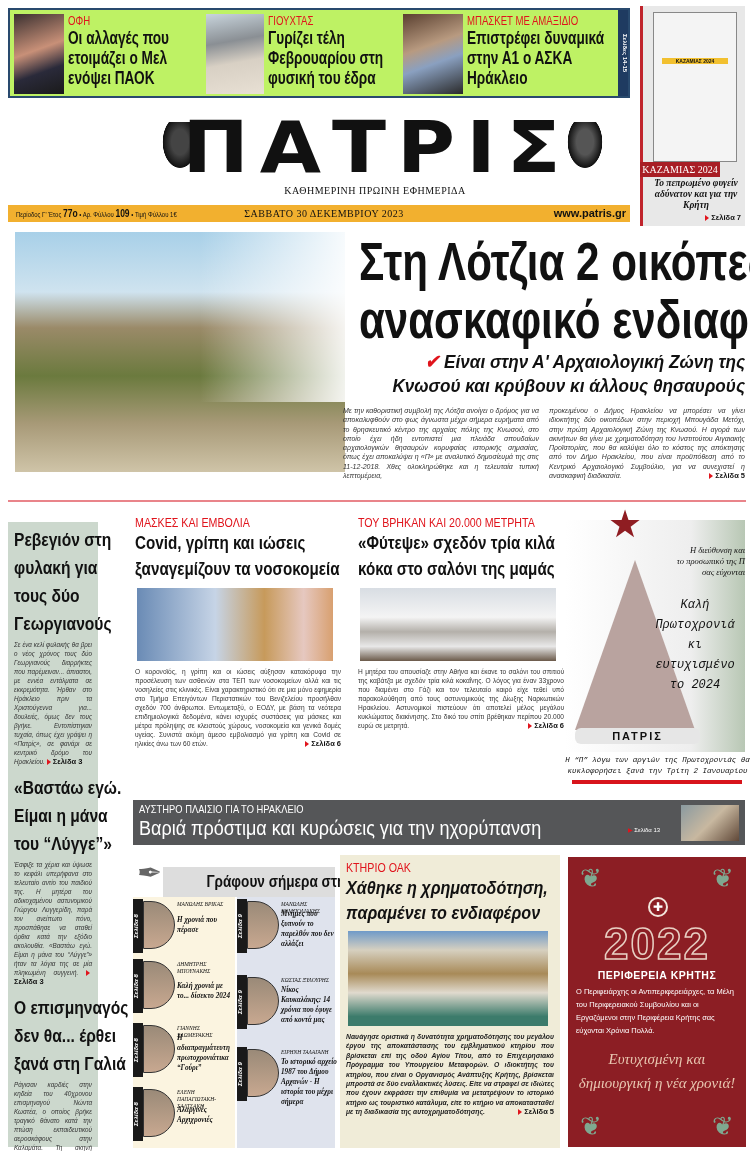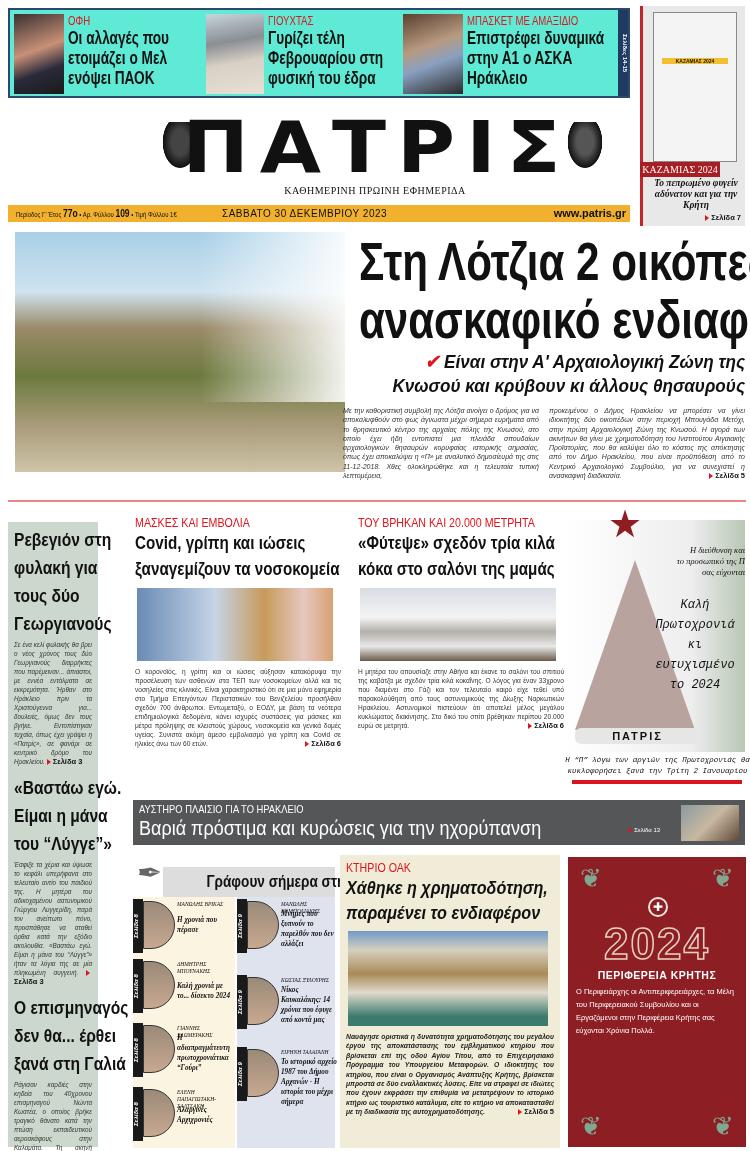--- a/index.html
+++ b/index.html
@@ -4,36 +4,36 @@
 <style>
   * { box-sizing: border-box; margin: 0; padding: 0; }
   body { width: 750px; height: 1151px; background: #fff; font-family: "Liberation Sans", sans-serif; position: relative; overflow: hidden; color: #111; }
   .abs { position: absolute; }
   .kicker { font-family: "Liberation Sans", sans-serif; color: #e0141c; font-size: 13px; transform: scaleX(0.82); transform-origin: left; white-space: nowrap; }
   .body-text { font-size: 7px; line-height: 9.3px; color: #333; font-style: italic; text-align: justify; }
   .page-ref { font-weight: bold; font-size: 7.5px; color: #111; font-style: normal; }
   .page-ref::before { content: ""; display: inline-block; width: 0; height: 0; border-left: 4px solid #e0141c; border-top: 3px solid transparent; border-bottom: 3px solid transparent; margin-right: 2px; vertical-align: middle; }
 
   
-  #top-strip { left: 8px; top: 8px; width: 622px; height: 90px; background: #5eead4; border: 2px solid #294a6e; }
+  #top-strip { left: 8px; top: 8px; width: 622px; height: 90px; background: #bef264; border: 2px solid #294a6e; }
   .teaser { position: absolute; top: 4px; height: 80px; }
   .teaser .thumb { position: absolute; left: 0; top: 0; width: 50px; height: 80px; }
   .teaser .txt { position: absolute; left: 54px; top: 0; width: 150px; }
   .teaser .k { color: #e0141c; font-size: 12px; transform: scaleX(0.8); transform-origin: left; white-space: nowrap; }
   .teaser .h { font-size: 17.5px; line-height: 20px; font-weight: bold; transform: scaleX(0.78); transform-origin: left; white-space: nowrap; color: #111; }
   #strip-pages { position: absolute; right: 0; top: 0; width: 10px; height: 86px; background: #1f3b61; color: #fff; font-size: 6px; writing-mode: vertical-rl; text-align: center; font-weight: bold; }
 
   
   #logo { left: 200px; top: 112px; width: 350px; height: 70px; font-size: 72px; font-weight: 900; letter-spacing: 10px; text-align: center; font-family: "DejaVu Sans", sans-serif; line-height: 70px; transform: scaleX(1.1); }
   #subtitle { left: 200px; top: 185px; width: 350px; text-align: center; font-family: "Liberation Serif", serif; font-size: 10px; letter-spacing: 0.5px; }
   .portrait { width: 40px; height: 50px; }
   #dateline { left: 8px; top: 205px; width: 622px; height: 17px; background: #f2b02f; font-size: 7px; line-height: 17px; }
   #dateline .issue { position: absolute; left: 8px; transform: scaleX(0.85); transform-origin: left; white-space: nowrap; }
   #dateline .issue b { font-size: 10px; }
-  #dateline .date { position: absolute; left: 214px; width: 180px; font-family: Liberation Sans, sans-serif; font-size: 10px; letter-spacing: 0.5px; }
+  #dateline .date { position: absolute; left: 226px; width: 180px; text-align: center; font-family: Liberation Serif, serif; font-size: 10px; letter-spacing: 0.5px; }
   #dateline .web { position: absolute; right: 4px; font-weight: bold; font-size: 11px; }
 
   
   #side-promo { left: 640px; top: 6px; width: 105px; height: 220px; background: #e8e8e8; border-left: 3px solid #c0242c; }
   #side-mini { position: absolute; left: 10px; top: 6px; width: 84px; height: 150px; background: #f4f4f4; border: 1px solid #888; }
   #side-badge { position: absolute; left: -3px; top: 156px; width: 80px; height: 15px; background: #a81e25; color: #fff; font-family: "Liberation Serif", serif; font-size: 10px; text-align: center; line-height: 15px; }
   #side-text { position: absolute; left: 4px; top: 172px; width: 98px; font-family: "Liberation Serif", serif; font-style: italic; font-weight: bold; font-size: 9.5px; line-height: 11px; text-align: center; }
   #side-ref { position: absolute; right: 4px; top: 207px; }
 
   
@@ -303,16 +303,17 @@
     <span class="page-ref" style="float:right;">Σελίδα 5</span>
   </div>
 </div>
 
 <div id="region-ad" class="abs">
   <div class="orn" style="left:8px;top:6px;">❦</div>
   <div class="orn" style="right:8px;top:6px;">❦</div>
   <div class="orn" style="left:8px;bottom:6px;">❦</div>
   <div class="orn" style="right:8px;bottom:6px;">❦</div>
   <div class="emb">✚</div>
-  <div class="yr">2024</div>
+  <div class="yr">2022</div>
   <div class="org">ΠΕΡΙΦΕΡΕΙΑ ΚΡΗΤΗΣ</div>
   <div class="msg">Ο Περιφειάρχης οι Αντιπεριφερειάρχες, τα Μέλη του Περιφερειακού Συμβουλίου και οι Εργαζόμενοι στην Περιφέρεια Κρήτης σας εύχονται Χρόνια Πολλά.</div>
+  <div class="wish">Ευτυχισμένη και δημιουργική η νέα χρονιά!</div>
 </div>
 
 </body></html>

